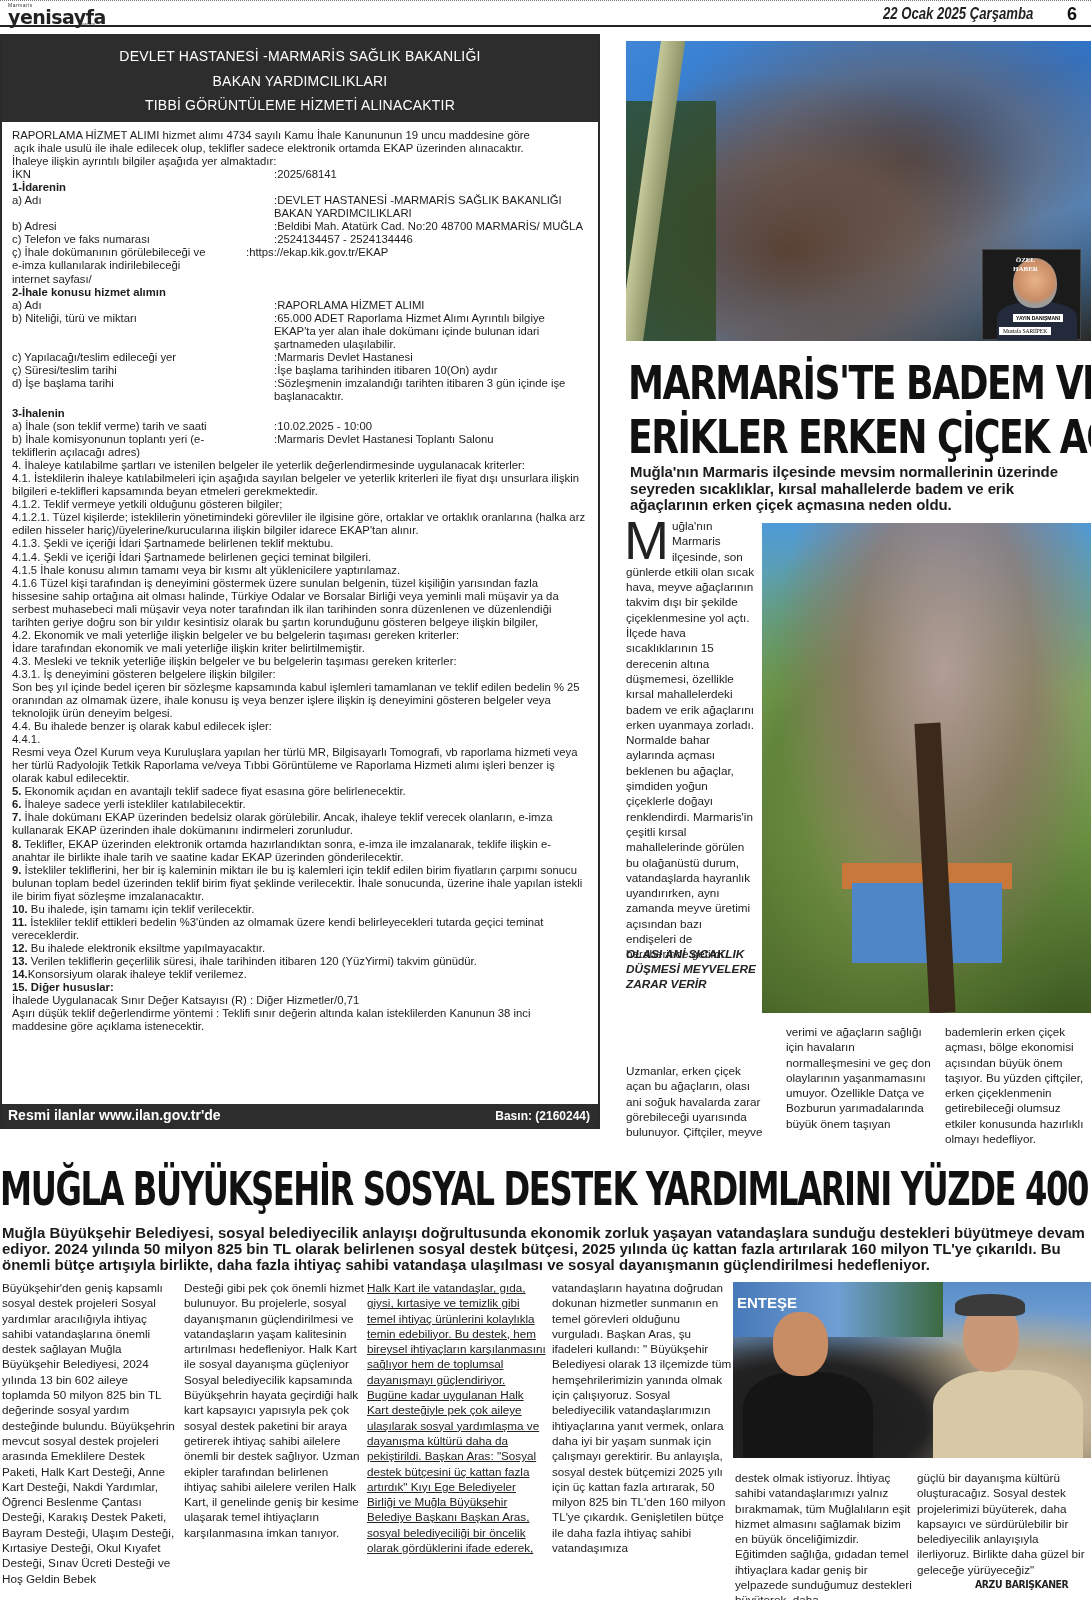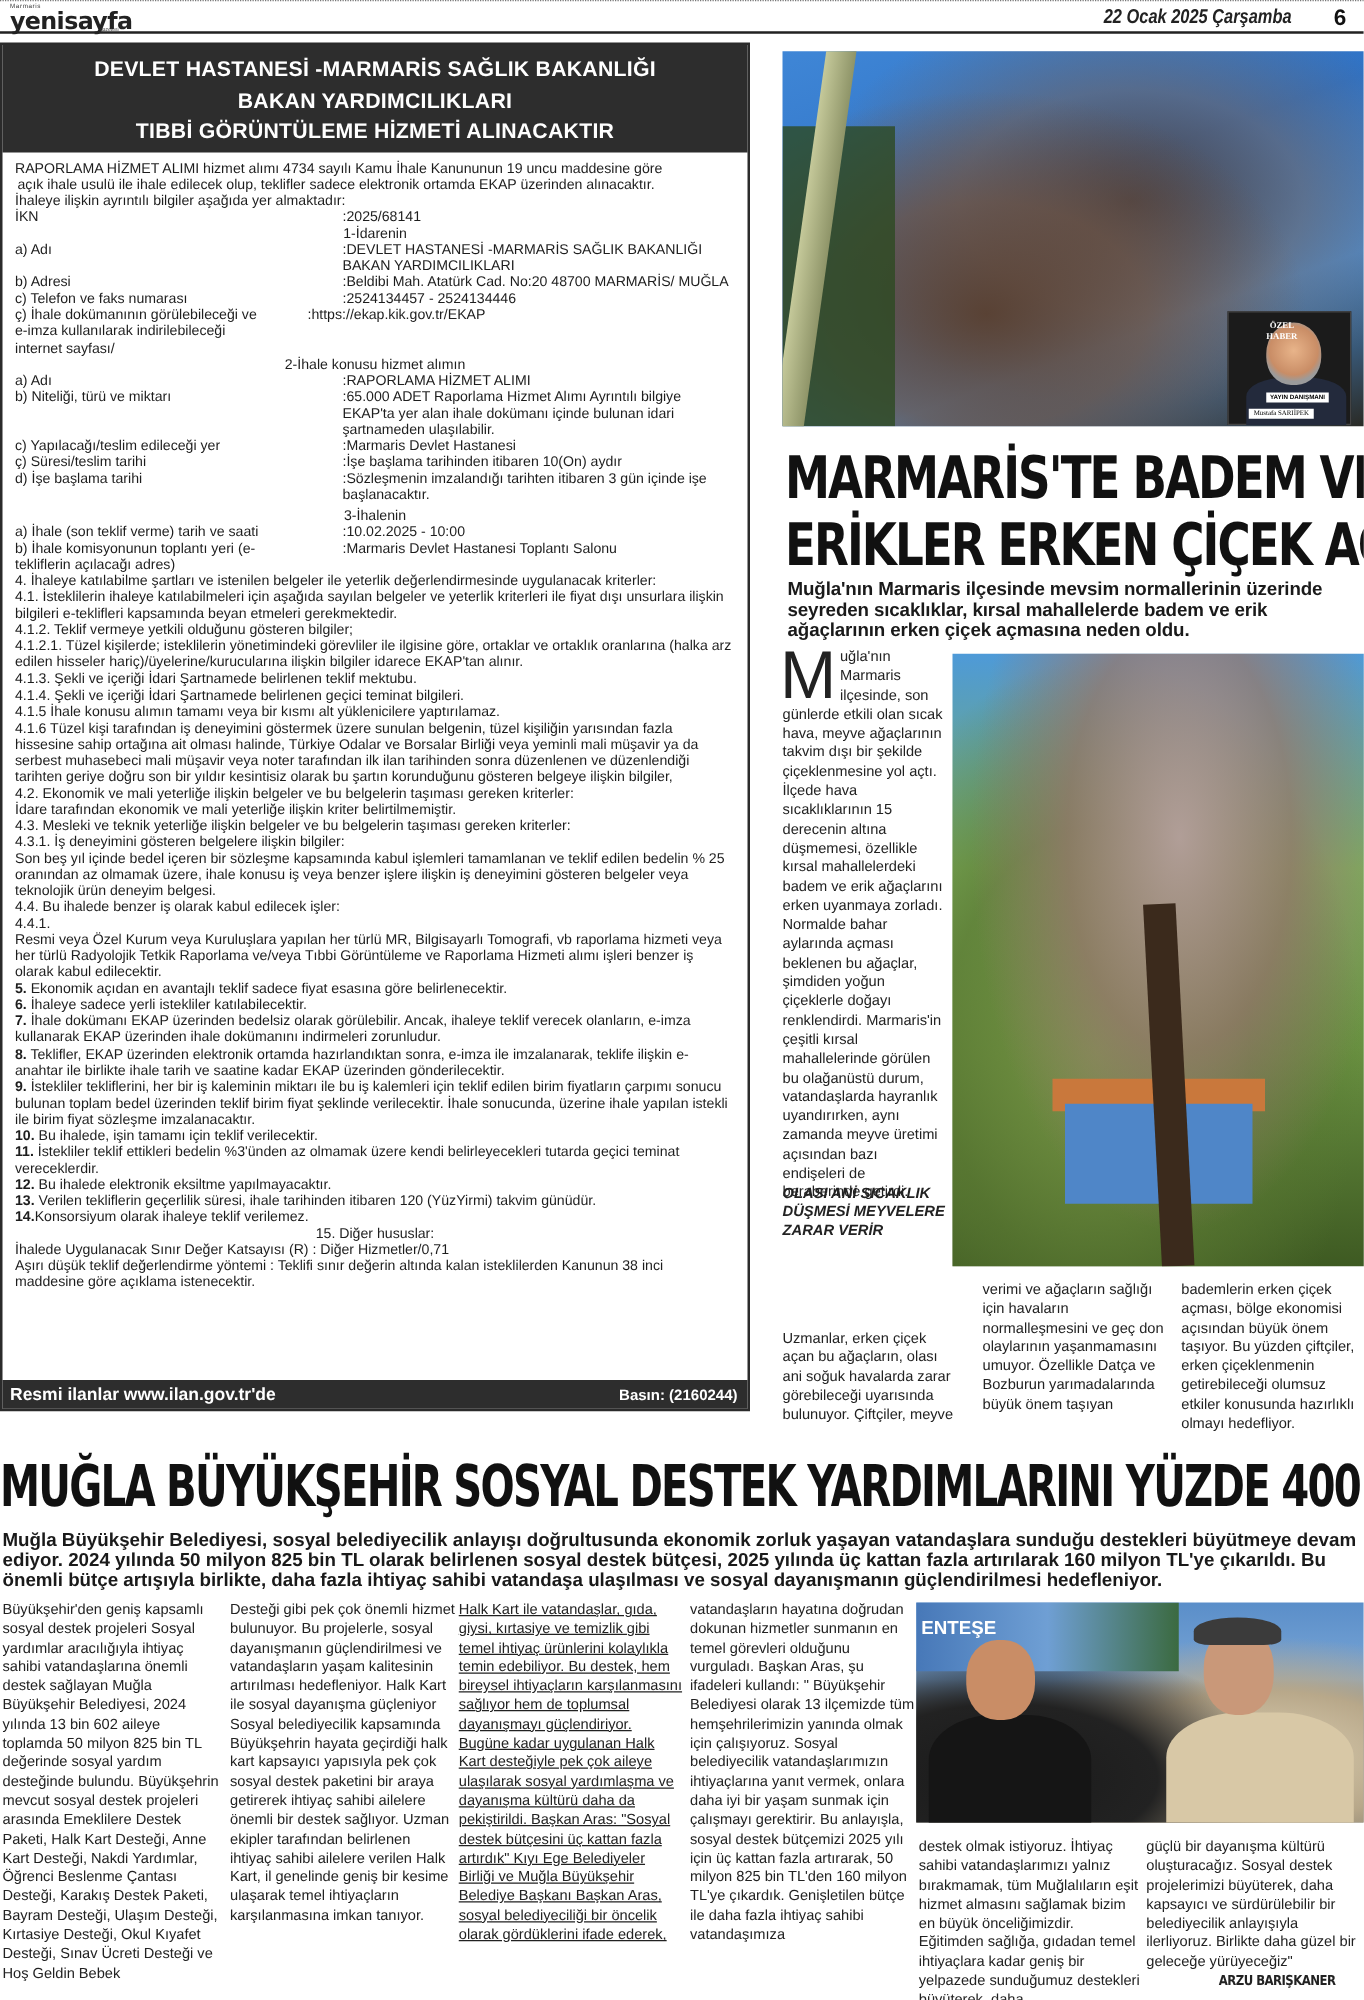--- a/index.html
+++ b/index.html
@@ -12,26 +12,26 @@
   .logo { position: absolute; left: 8px; top: 2px; height: 24px; }
   .logo .small { position: absolute; left: 0; top: 0; font-size: 5px; color: #333; letter-spacing: 0.5px; }
   .logo .main { position: absolute; left: 0; top: 4px; font-size: 19px; font-weight: bold; color: #222; letter-spacing: -0.5px; font-family: "DejaVu Sans", sans-serif; }
   .logo .sub { position: absolute; left: 72px; top: 19px; font-size: 4px; color: #333; }
   .issue-date { position: absolute; right: 58px; top: 5px; font-size: 16px; font-style: italic; font-weight: bold; color: #222; transform: scaleX(0.82); transform-origin: right center; }
   .page-num { position: absolute; right: 14px; top: 4px; font-size: 18px; font-weight: bold; color: #111; }
 
   
   .ad { position: absolute; left: 0; top: 34px; width: 600px; height: 1095px; border: 2px solid #2b2b2b; background: #fff; }
   .ad-head { background: #2d2d2d; color: #fff; text-align: center; height: 86px; padding-top: 8px; }
-  .ad-head div { font-size: 17px; font-weight: bold; line-height: 24.5px; letter-spacing: 0.2px; }
+  .ad-head div { font-size: 14px; font-weight: normal; line-height: 24.5px; letter-spacing: 0.2px; }
   .ad-body { padding: 7px 10px 0 10px; font-size: 11.3px; line-height: 13.05px; color: #1d1d1d; }
   .ad-body .row { display: flex; }
   .ad-body .row .k { width: 262px; flex: none; }
   .ad-body .row .v { flex: 1; }
-  .ad-body .b { font-weight: normal; text-align: center; }
+  .ad-body .b { font-weight: bold; }
   .ad-body p { margin: 0; }
   .ad-foot { position: absolute; left: 0; bottom: 0; width: 100%; height: 23px; background: #2d2d2d; color: #fff; }
   .ad-foot .l { position: absolute; left: 6px; top: 3px; font-size: 14px; font-weight: bold; }
   .ad-foot .r { position: absolute; right: 8px; top: 5px; font-size: 12px; font-weight: bold; }
 
   
   .photo { position: absolute; overflow: hidden; }
   .photo-top { left: 626px; top: 41px; width: 465px; height: 300px;
     background:
       radial-gradient(ellipse at 35% 70%, rgba(90,60,40,0.9) 0%, rgba(110,80,60,0.7) 30%, transparent 60%),

